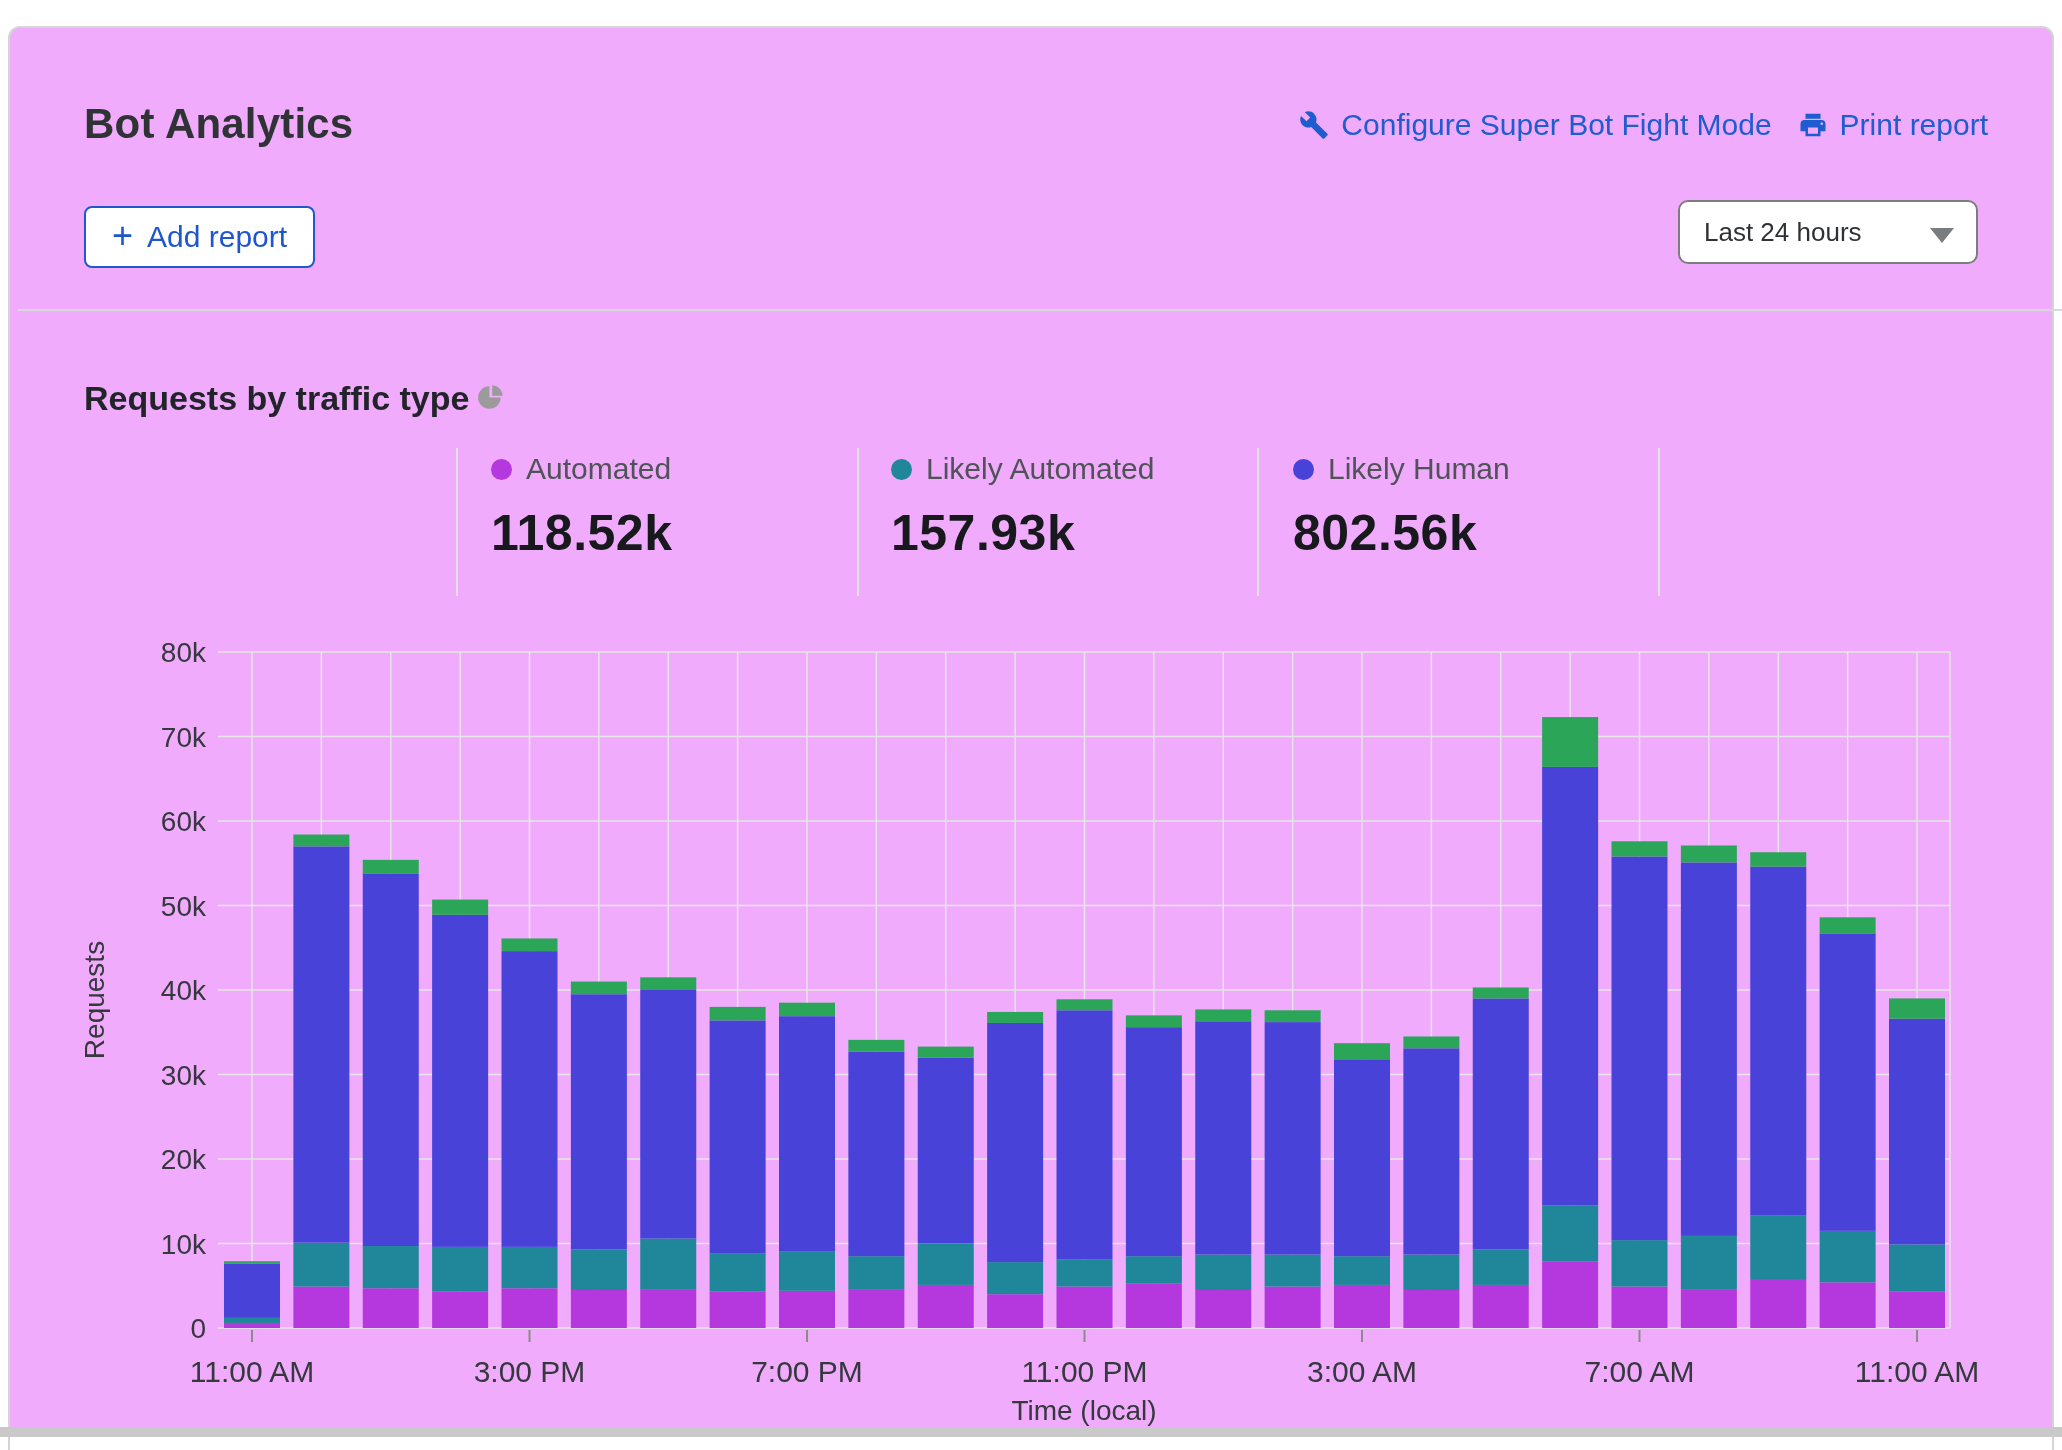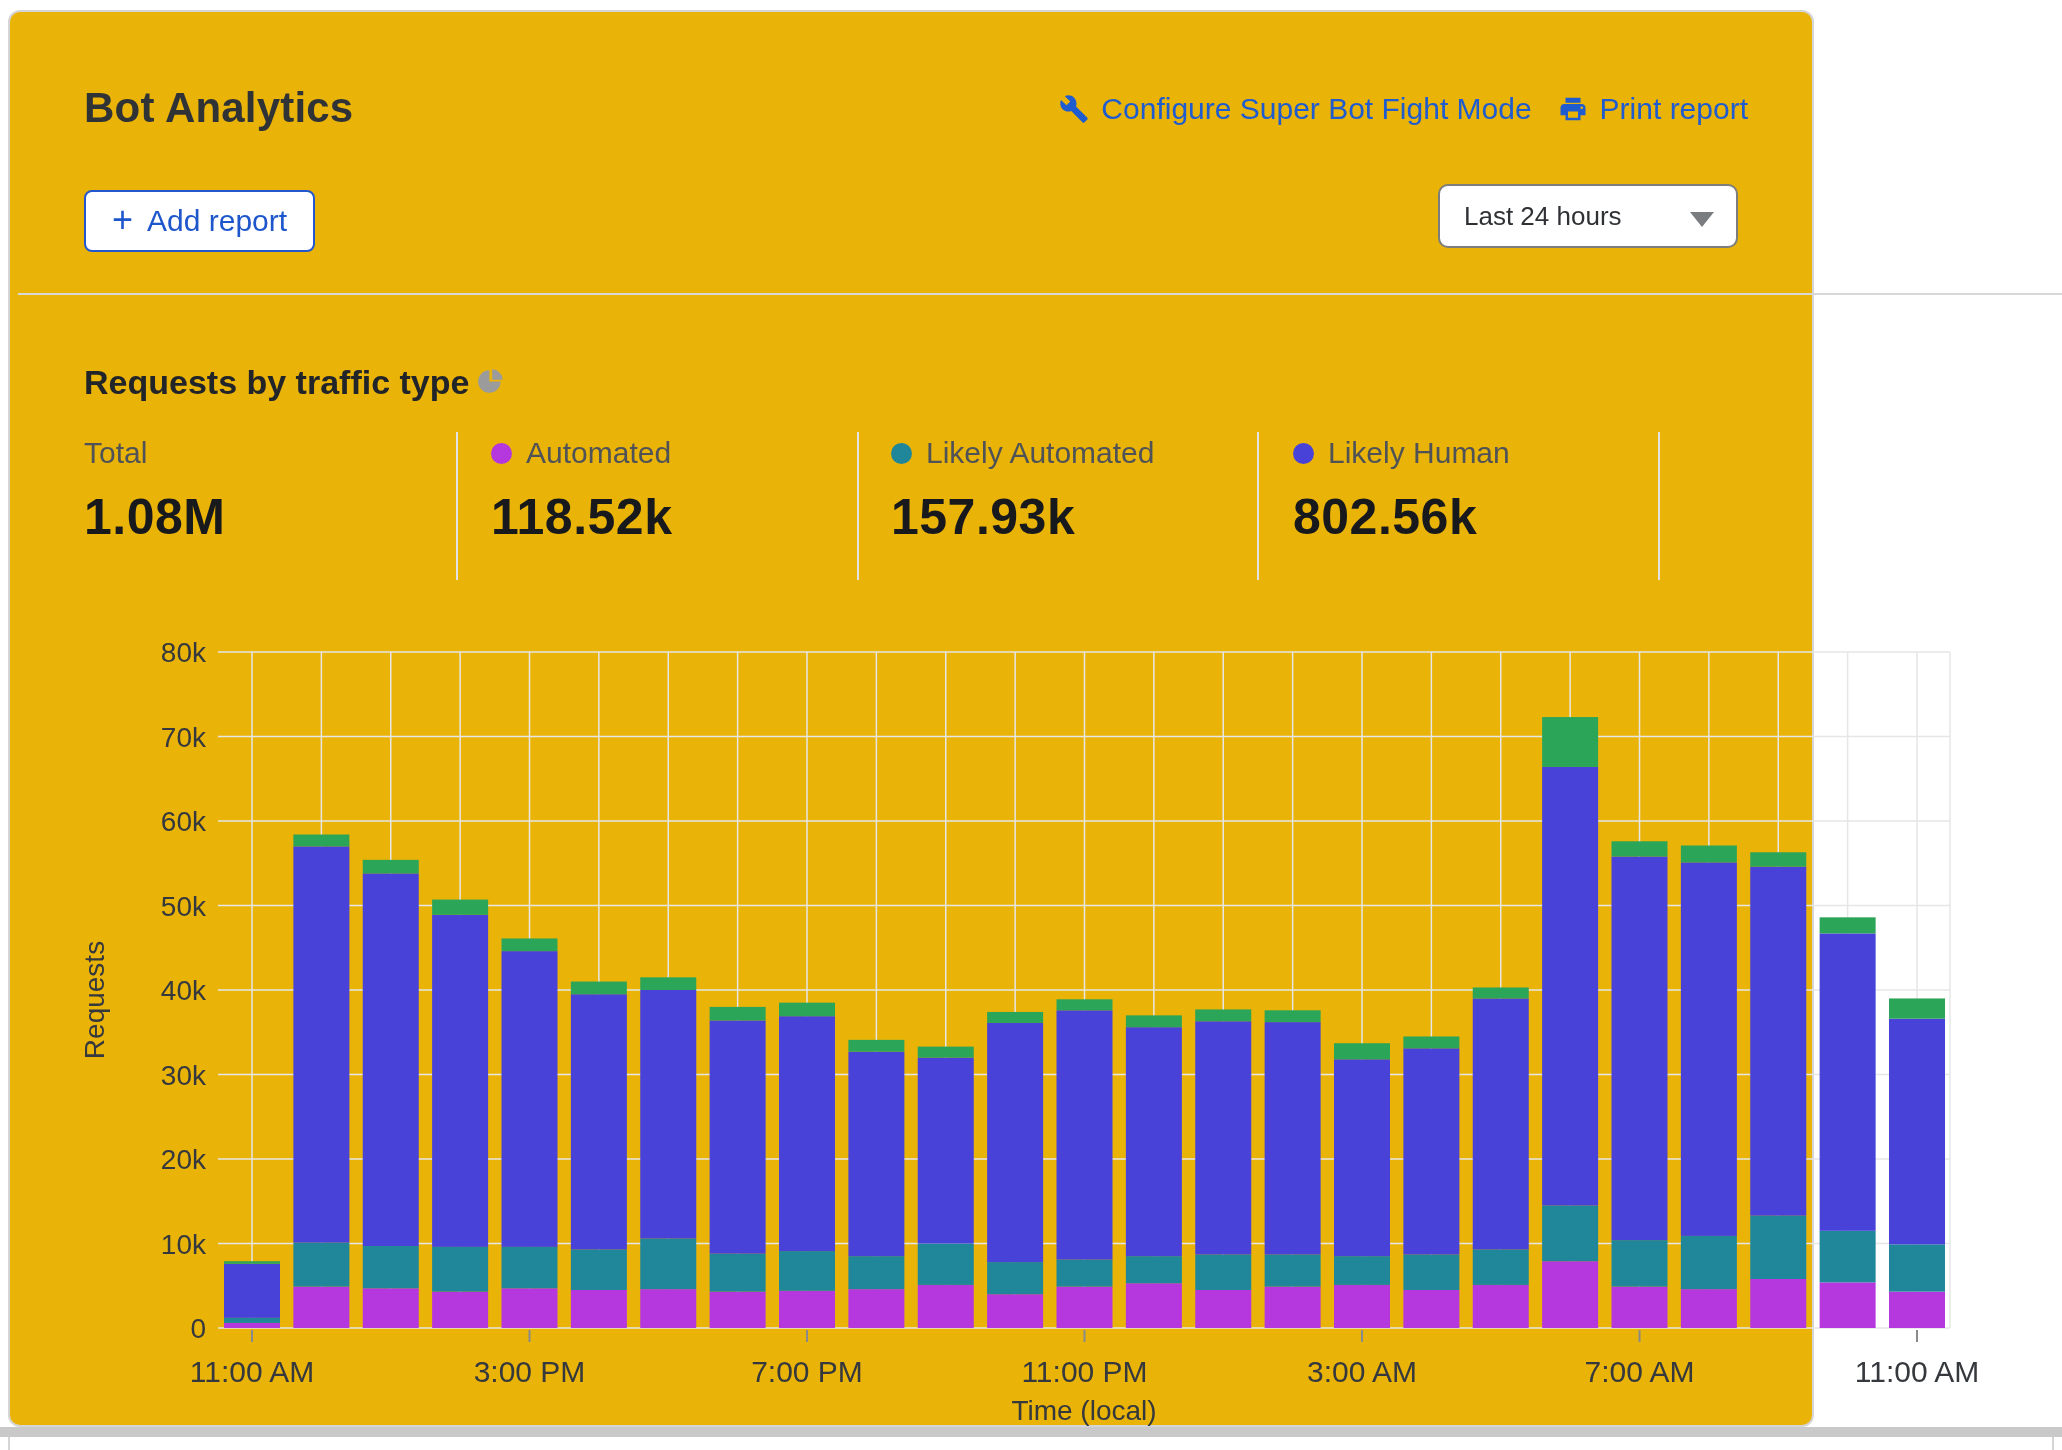--- a/index.html
+++ b/index.html
@@ -1,21 +1,21 @@
 <!DOCTYPE html>
 <html><head>
 <meta charset="utf-8">
 <style>
   * { margin:0; padding:0; box-sizing:border-box; }
   html,body { width:2062px; height:1450px; background:#ffffff;
     font-family:"Liberation Sans", sans-serif; -webkit-font-smoothing:antialiased; }
   .stage { position:absolute; left:0; top:0; width:2062px; height:1450px; overflow:hidden; background:#fff; }
 
-  .card { position:absolute; left:8px; top:10px; width:1806px; height:1417px;
-    background:#eab308; border:2px solid #d5d5d5; border-radius:12px; }
+  .card { position:absolute; left:8px; top:26px; width:2046px; height:1417px;
+    background:#f0abfc; border:2px solid #d5d5d5; border-radius:12px; }
 
   .between-band { position:absolute; left:0; top:1427px; width:2062px; height:10px; background:#c9c9c9; }
   .next-card { position:absolute; left:8px; top:1437px; width:2046px; height:14px; background:#fff;
     border-left:2px solid #d5d5d5; border-right:2px solid #d5d5d5; }
 
   .page-title { position:absolute; left:74px; top:72px; font-size:42px; font-weight:700; color:#303336; letter-spacing:0.2px; }
 
   .links-row { position:absolute; top:80px; right:64px; display:flex; align-items:center; gap:26px; }
   .link { display:flex; align-items:center; gap:12px; color:#1e5cd0; font-size:30px; cursor:pointer; text-decoration:none; }
   .link svg { display:block; }
@@ -89,26 +89,20 @@
     <div class="section-heading">
       <span>Requests by traffic type</span>
       <span class="pie-icon">
         <svg width="27" height="27" viewBox="0 0 24 24" fill="#9b9b9b">
           <path d="M11 2 A10 10 0 1 0 21 12 L11 12 Z"></path>
           <path d="M13.5 1.2 A9.5 9.5 0 0 1 22.8 10.5 L13.5 10.5 Z"></path>
         </svg>
       </span>
     </div>
 
-    <div class="stat" style="left:74px">
-      <div class="stat-label-row">
-          <span>Total</span>
-        </div>
-      <div class="stat-value">1.08M</div>
-    </div>
     <div class="stat" style="left:481px">
       <div class="stat-label-row">
           <span class="legend-dot" style="background: rgb(180, 56, 222);"></span>
           <span>Automated</span>
         </div>
       <div class="stat-value">118.52k</div>
     </div>
     <div class="stat" style="left:881px">
       <div class="stat-label-row">
           <span class="legend-dot" style="background: rgb(31, 135, 153);"></span>

